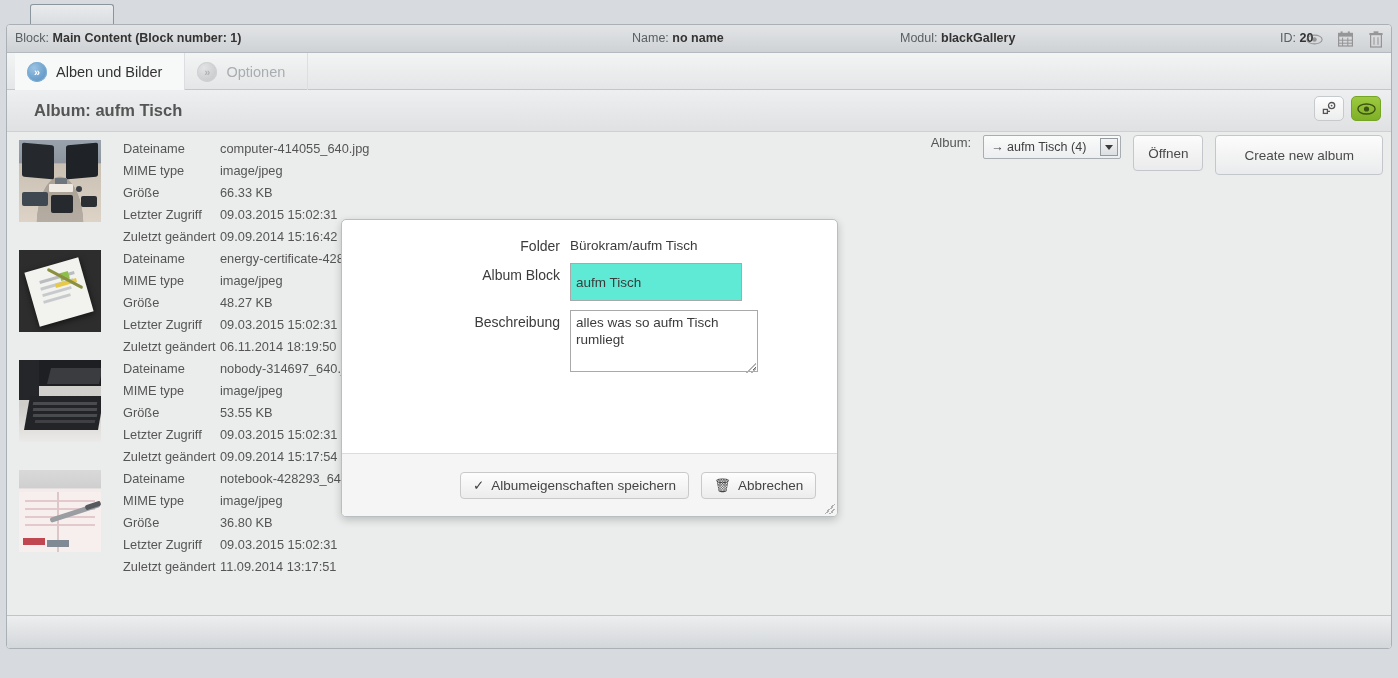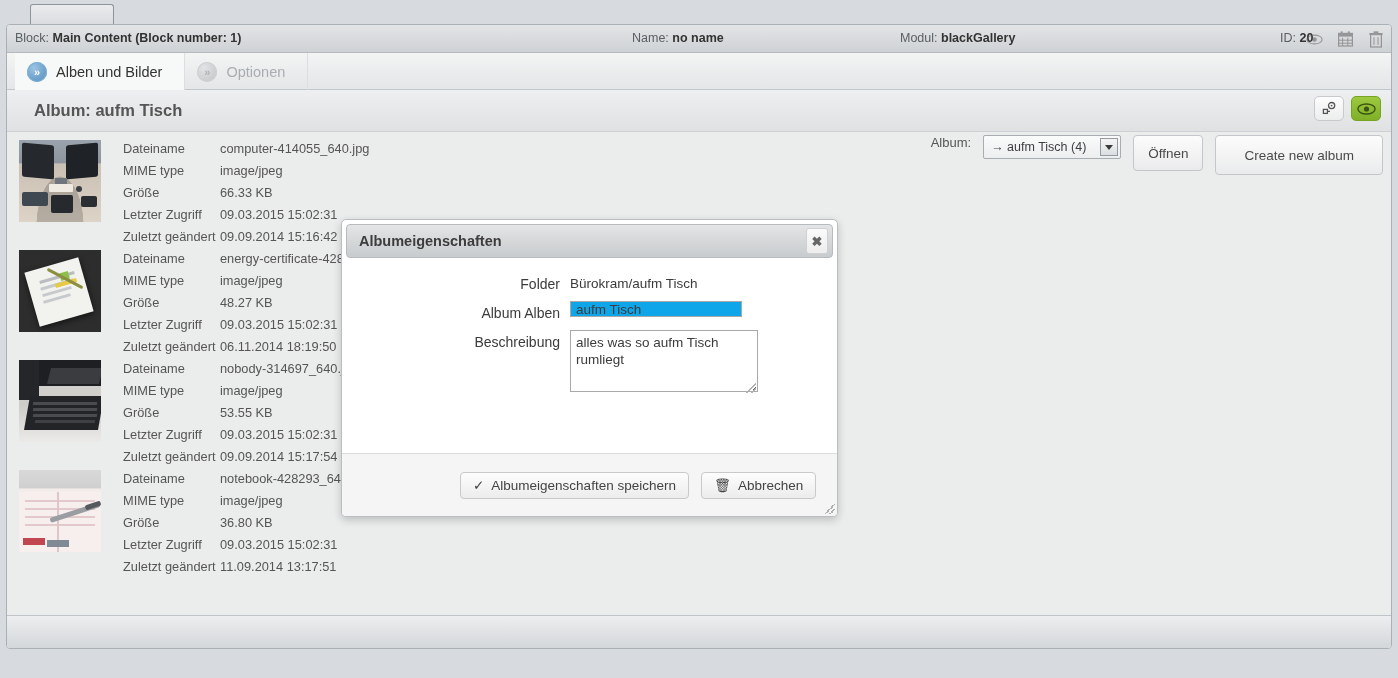--- a/index.html
+++ b/index.html
@@ -250,23 +250,23 @@
   #modal-body { position: relative; padding: 14px 0 0 0; height: 198px; }
   .form-row { display: flex; margin-bottom: 9px; }
   .form-label {
     width: 228px; flex: none;
     text-align: right; padding-right: 10px;
     font-size: 14px; color: #3b3b3b;
     padding-top: 4px;
   }
   .form-static { font-size: 13.5px; color: #3b3b3b; padding-top: 4px; }
   .form-input {
-    width: 172px; height: 16px;
+    width: 172px; height: 38px;
     border: 1px solid #a9a9a9;
-    background: #0ea5e9;
+    background: #5eead4;
     font-family: "Liberation Sans", sans-serif;
     font-size: 13.5px; color: #3b3b3b;
     padding: 0 5px;
   }
   .form-textarea {
     width: 188px; height: 62px;
     border: 1px solid #a9a9a9;
     background: #fff;
     font-family: "Liberation Sans", sans-serif;
     font-size: 13.5px; color: #3b3b3b;
@@ -549,33 +549,29 @@
                 <span class="meta-val">11.09.2014 13:17:51</span>
               </div>
           </div>
         </div>
 
       </div>
 
       <div id="version">blackGallery Version 0.1</div>
 
       <div id="modal">
-        <div id="modal-head">
-          <div id="modal-title">Albumeigenschaften</div>
-          <div id="modal-close">✖</div>
-        </div>
 
         <div id="modal-body">
           <div class="form-row">
             <div class="form-label">Folder</div>
             <div class="form-static">Bürokram/aufm Tisch</div>
           </div>
 
           <div class="form-row">
-            <div class="form-label">Album Alben</div>
+            <div class="form-label">Album Block</div>
             <input class="form-input" type="text" value="aufm Tisch" style="">
           </div>
 
           <div class="form-row">
             <div class="form-label">Beschreibung</div>
             <div style="position:relative;">
               <textarea class="form-textarea" style="">alles was so aufm Tisch rumliegt</textarea>
               <span class="resize-grip"></span>
             </div>
           </div>

